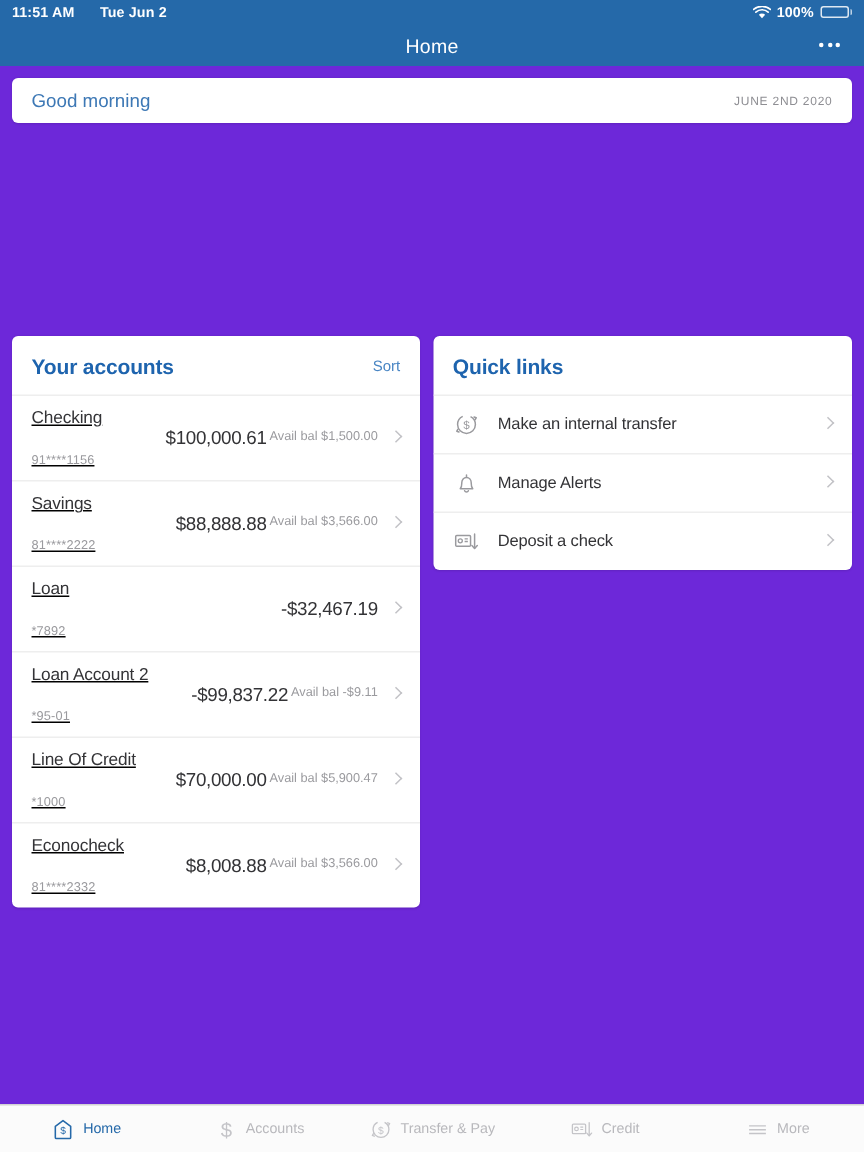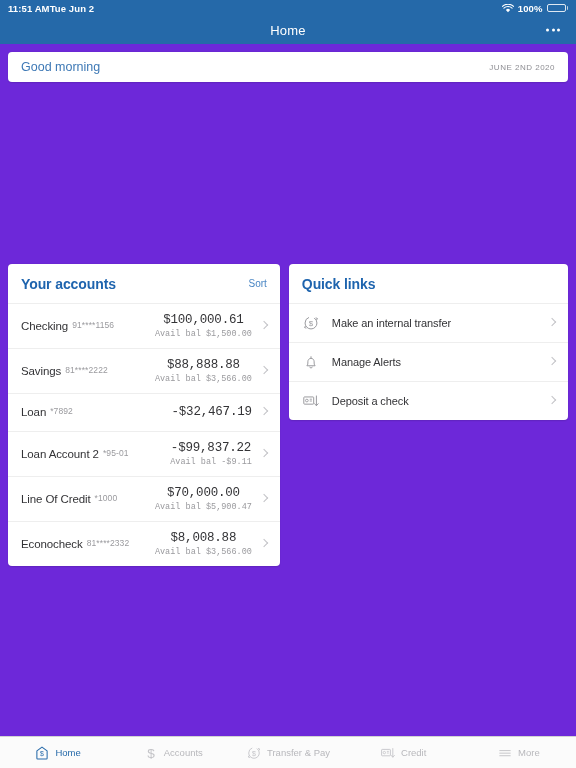--- a/index.html
+++ b/index.html
@@ -18,21 +18,21 @@
     height: 16px;
     background: #2569a9;
     color: #ffffff;
     display: flex;
     align-items: center;
     padding: 0 8px;
     font-size: 9.5px;
     font-weight: bold;
     letter-spacing: 0.1px;
   }
-  .status-left { display: flex; align-items: center; gap: 0; }
+  .status-left { display: flex; align-items: center; gap: 17px; }
   .status-right {
     margin-left: auto;
     display: flex;
     align-items: center;
     gap: 4px;
   }
   .wifi-icon { display: inline-flex; }
   .battery {
     display: inline-flex;
     align-items: center;
@@ -159,31 +159,30 @@
   }
 
   .acct-row {
     display: flex;
     align-items: center;
     padding: 9px 13px 9px 13px;
     border-top: 1px solid #eeeeee;
     min-height: 38px;
     cursor: pointer;
   }
-  .acct-left { display: flex; gap: 4px; }
+  .acct-left { display: flex; flex-direction: column; gap: 16px; text-decoration: underline; }
   .acct-name { font-size: 11.5px; color: #333336; letter-spacing: -0.1px; }
   .acct-num  { font-size: 8.5px; color: #9a9a9e; letter-spacing: 0.1px; }
   .acct-right {
     margin-left: auto;
     display: flex;
-    flex-direction: column;
-    align-items: center;
+    flex-direction: row;
+    align-items: flex-start;
     gap: 2px;
     text-align: right;
-    font-family: Liberation Mono, monospace;
   }
   .acct-bal { font-size: 12.5px; color: #333336; font-weight: normal; letter-spacing: -0.2px; }
   .acct-avail { font-size: 8.5px; color: #9a9a9e; }
   .chev {
     margin-left: 9px;
     width: 6px;
     height: 10px;
     flex: 0 0 auto;
     position: relative;
   }

